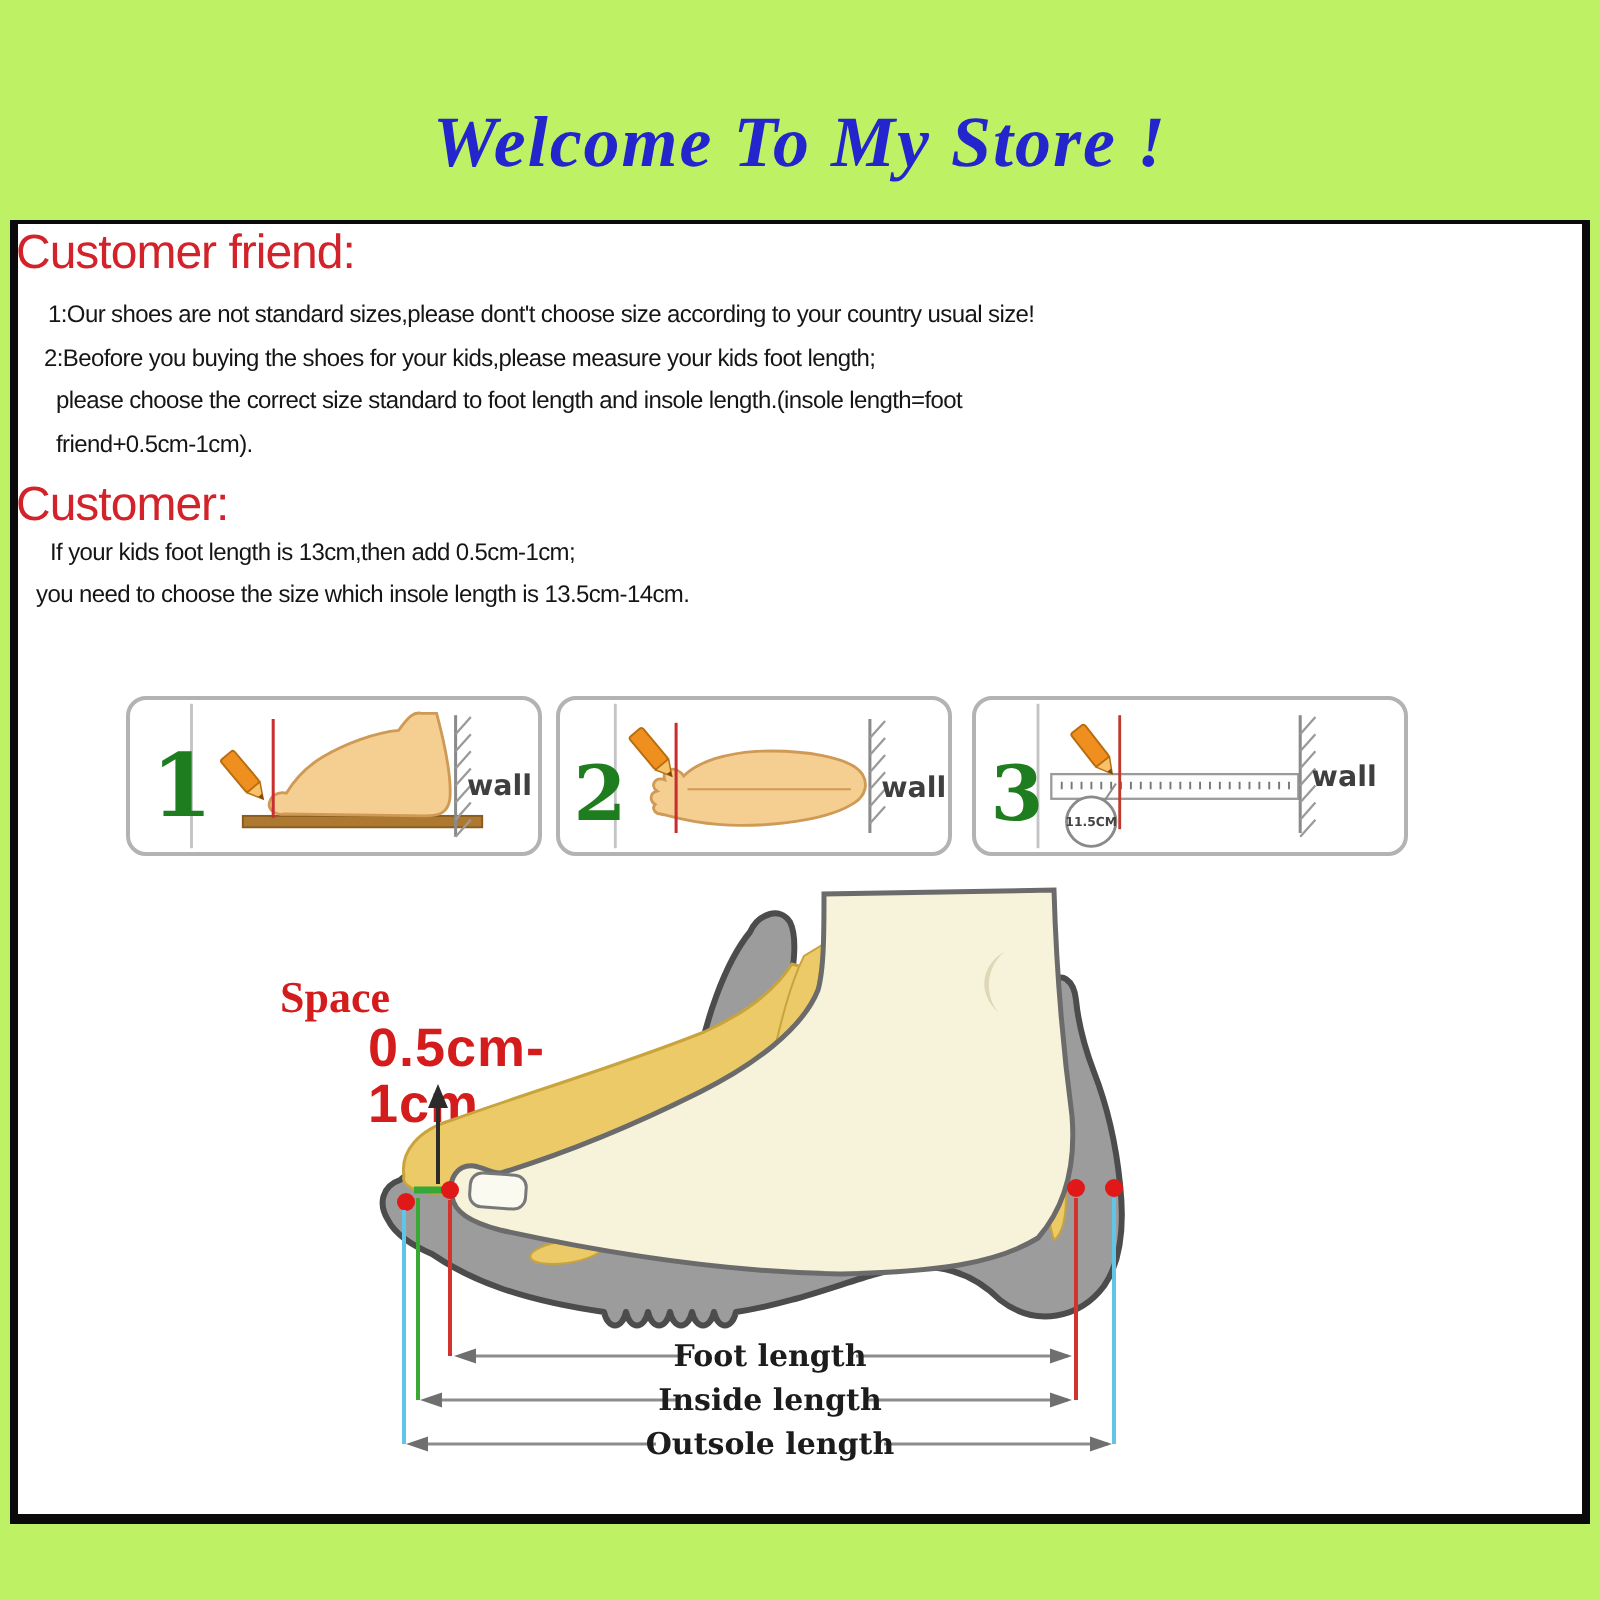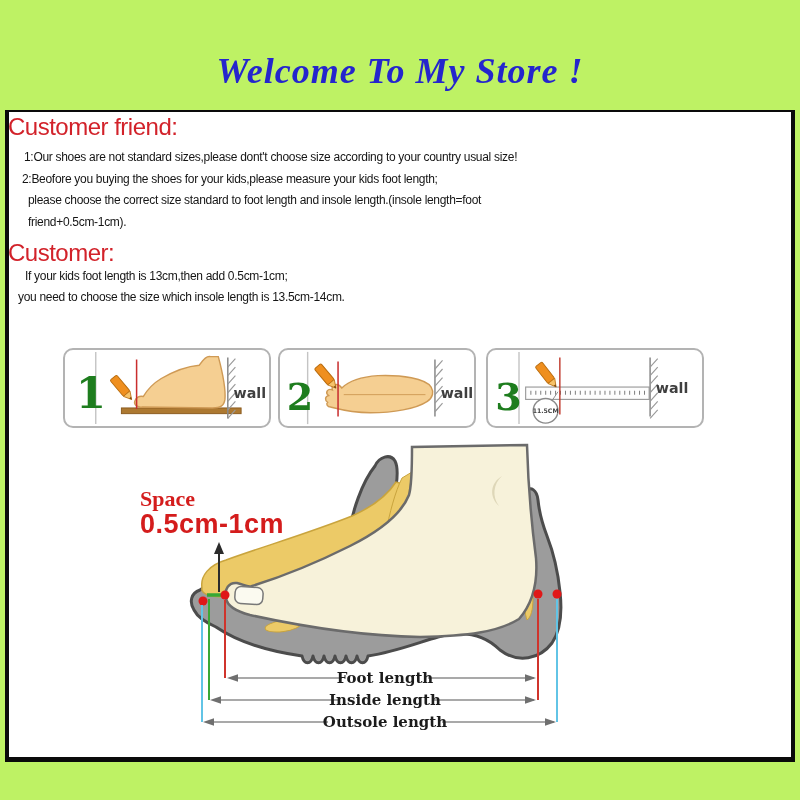--- a/index.html
+++ b/index.html
@@ -26,21 +26,21 @@
   .panel{position:absolute;top:348px;height:80px;border:2px solid #b3b3b3;
          border-radius:10px;box-sizing:border-box;background:#fff;}
   .p1{left:63px;width:208px;}
   .p2{left:278px;width:198px;}
   .p3{left:486px;width:218px;}
   .panel svg{display:block;width:100%;height:100%;}
   .space-label{position:absolute;left:140px;top:487px;width:160px;text-align:left;
                color:#d41c1c;line-height:1.05;}
   .space-l1{font-family:"Liberation Serif",serif;font-weight:bold;font-size:22px;}
   .space-l2{font-family:"Liberation Sans",sans-serif;font-weight:bold;font-size:27px;
-            letter-spacing:0.5px;}
+            letter-spacing:0.5px;margin-left:44px;}
   .main-svg{position:absolute;left:180px;top:440px;width:420px;height:300px;}
   .mlabel{font-family:"DejaVu Serif",serif;font-weight:bold;font-size:15px;fill:#1c1c1c;}
   .stepnum{font-family:"DejaVu Serif",serif;font-weight:bold;fill:#1e7d1e;}
   .walltext{font-family:"DejaVu Sans",sans-serif;font-weight:bold;font-size:15px;fill:#3f3f3f;}
 </style>
 </head>
 <body>
 
 <div class="page">
 

